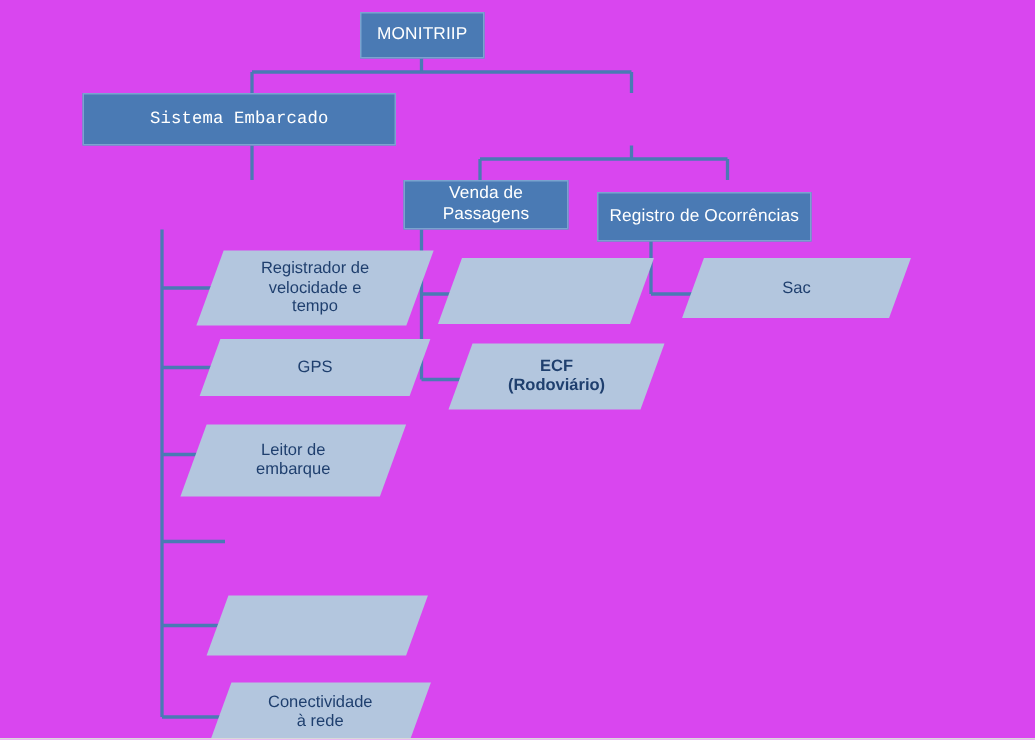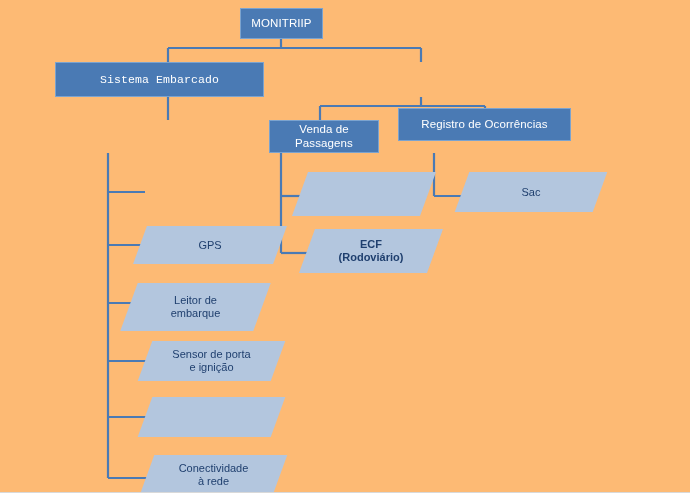--- a/index.html
+++ b/index.html
@@ -7,21 +7,21 @@
     padding: 0;
     background: #ffffff;
   }
   body {
     font-family: "Liberation Sans", sans-serif;
   }
   #canvas {
     position: relative;
     width: 690px;
     height: 493px;
-    background: #fdba74;
+    background: #d946ef;
     overflow: hidden;
     border-bottom: 1px solid #d9d9d9;
     box-sizing: border-box;
   }
   #svg-layer {
     position: absolute;
     left: 0;
     top: 0;
     width: 690px;
     height: 493px;
@@ -117,41 +117,42 @@
     <span class="lbl">Sistema Embarcado</span>
   </div>
 
 
 
   <div class="node box" style="left:269px; top:120px; width:110px; height:33px;">
     <span class="lbl">Venda de
 Passagens</span>
   </div>
 
-  <div class="node box" style="left:398px; top:108px; width:173px; height:33px;">
+  <div class="node box" style="left:398px; top:128px; width:143px; height:33px;">
     <span class="lbl">Registro de Ocorrências</span>
   </div>
 
+  <div class="node para" style="left:140px; top:167px; width:140px; height:50px;">
+    <span class="shape"></span>
+    <span class="lbl">Registrador de
+velocidade e
+tempo</span>
+  </div>
 
   <div class="node para" style="left:140px; top:226px; width:140px; height:38px;">
     <span class="shape"></span>
     <span class="lbl">GPS</span>
   </div>
 
   <div class="node para" style="left:129px; top:283px; width:133px; height:48px;">
     <span class="shape"></span>
     <span class="lbl">Leitor de
 embarque</span>
   </div>
 
-  <div class="node para" style="left:145px; top:341px; width:133px; height:40px;">
-    <span class="shape"></span>
-    <span class="lbl">Sensor de porta
-e ignição</span>
-  </div>
 
   <div class="node para" style="left:145px; top:397px; width:133px; height:40px;">
     <span class="shape"></span>
   </div>
 
   <div class="node para" style="left:147px; top:455px; width:133px; height:40px;">
     <span class="shape"></span>
     <span class="lbl">Conectividade
 à rede</span>
   </div>

